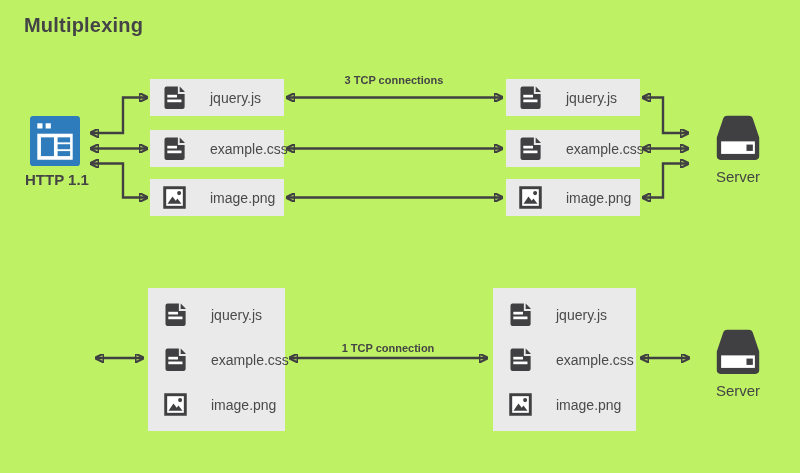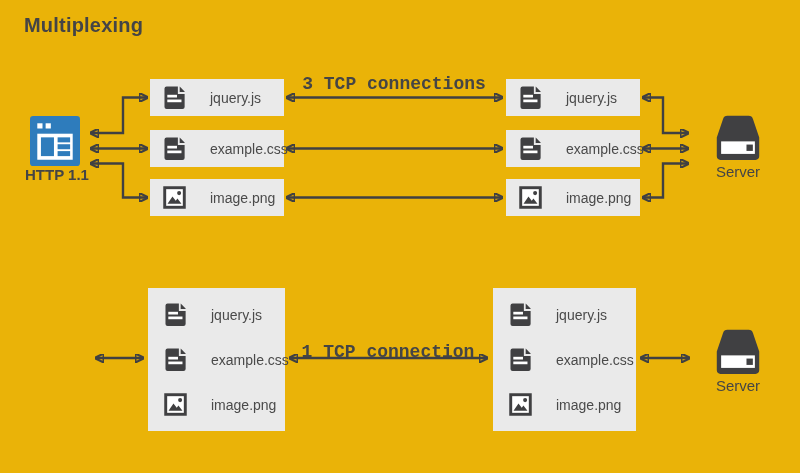--- a/index.html
+++ b/index.html
@@ -1,34 +1,34 @@
 <!DOCTYPE html>
 <html><head>
 <meta charset="utf-8">
 <style>
   html,body{margin:0;padding:0;}
   body{
     width:800px;height:473px;background:#ffffff;overflow:hidden;
     font-family:"Liberation Sans","DejaVu Sans",sans-serif;
     -webkit-font-smoothing:antialiased;
   }
-  .canvas{position:relative;width:800px;height:473px;background:#eab308;}
+  .canvas{position:relative;width:800px;height:473px;background:#bef264;}
   .title{
     position:absolute;left:24px;top:14px;margin:0;
     font-size:20px;font-weight:700;color:#444446;letter-spacing:.2px;
   }
   svg.connectors{position:absolute;left:0;top:0;pointer-events:none;}
   svg.connectors path{stroke:#404042;stroke-width:2.4;fill:none;}
   .conn-label{
     position:absolute;text-align:center;
-    font-size:18px;font-weight:700;color:#454545;font-family:Liberation Mono, monospace;
+    font-size:11px;font-weight:700;color:#454545;
   }
   .endpoint{position:absolute;text-align:center;}
   .endpoint .ep-icon{display:block;margin:0 auto;}
-  .endpoint .ep-label{display:block;font-size:15px;color:#454545;white-space:nowrap;}
+  .endpoint .ep-label{display:block;margin-top:5px;font-size:15px;color:#454545;white-space:nowrap;}
   .endpoint .ep-label.bold{font-weight:700;}
   .browser-blue{color:#2E7CBC;}
   .browser-orange{color:#F0921E;}
   .dark{color:#404042;}
   .file-box{
     position:absolute;height:37px;background:#EAEAEA;
     display:flex;align-items:center;padding-left:11px;box-sizing:border-box;
   }
   .group-box{
     position:absolute;background:#EAEAEA;

